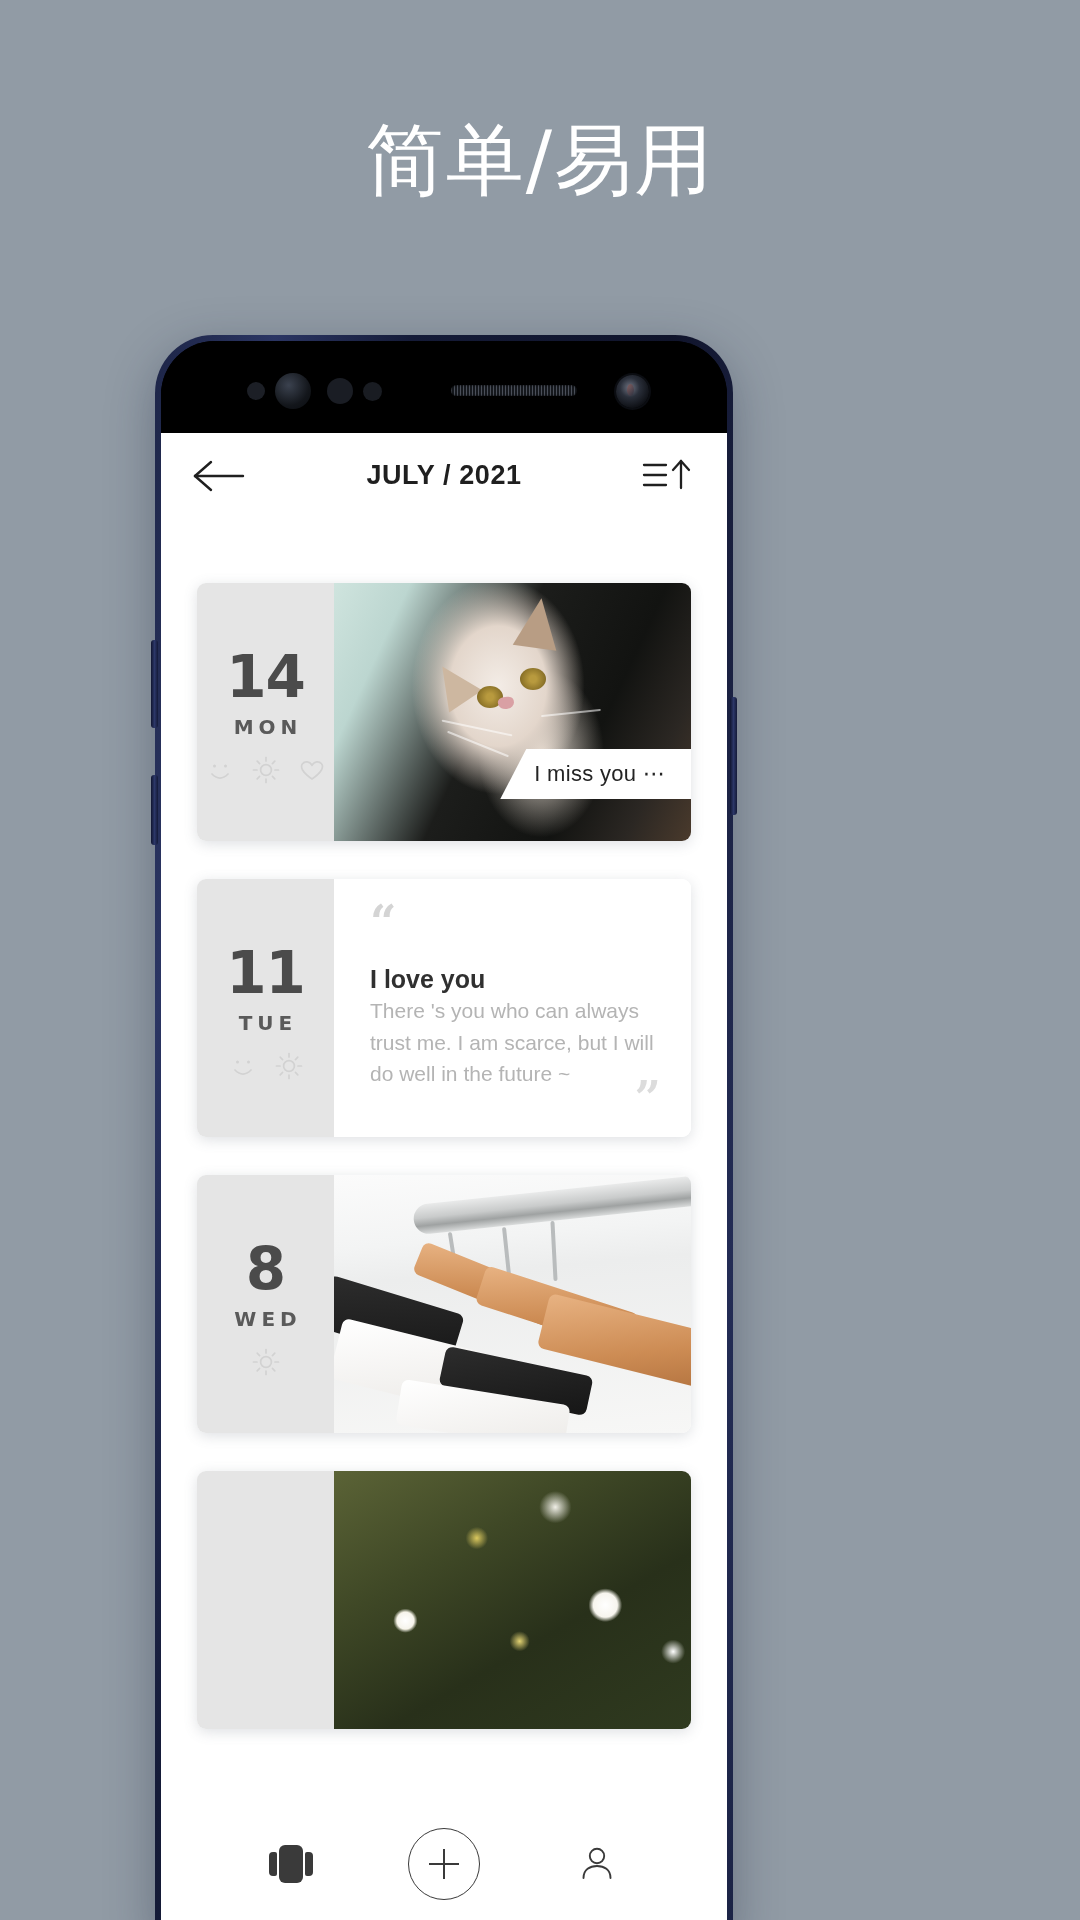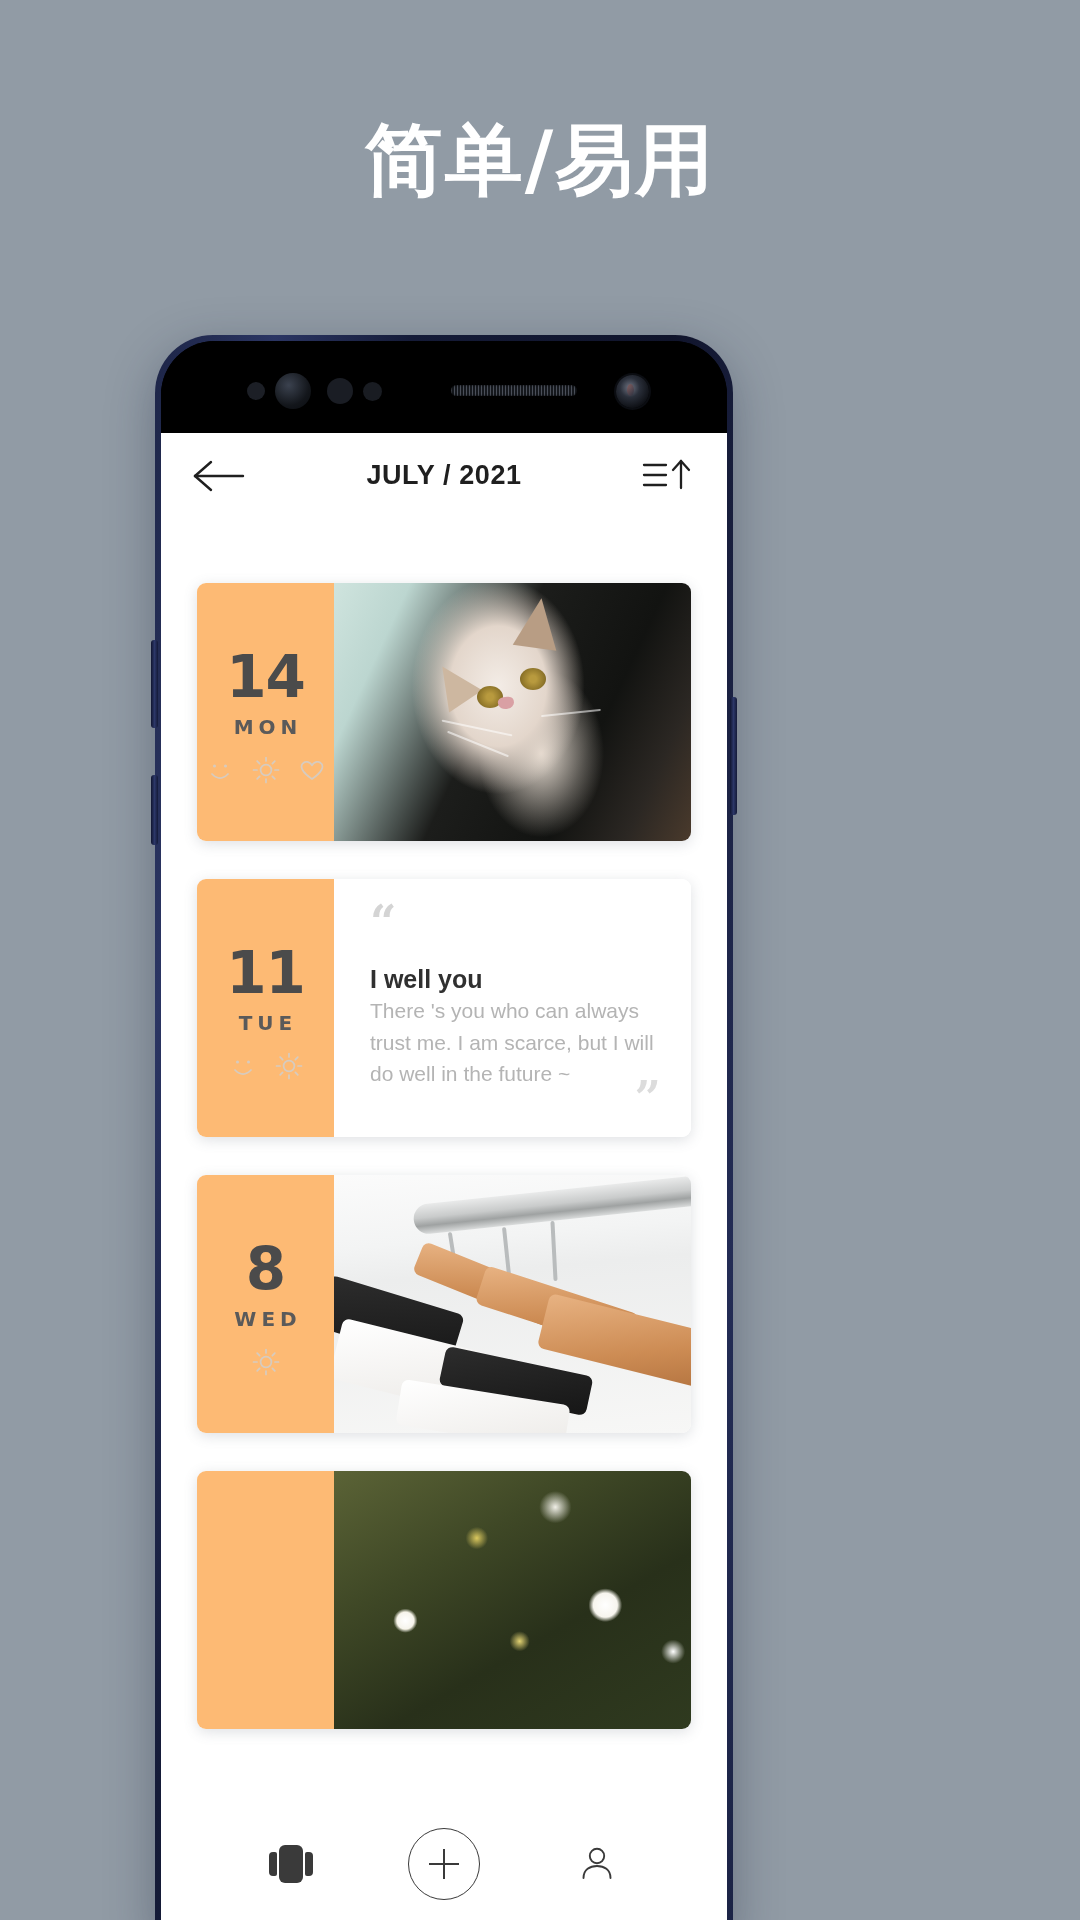--- a/index.html
+++ b/index.html
@@ -11,21 +11,21 @@
     position:relative;
   }
 
   
   .headline {
     position:absolute;
     top:118px; left:0; right:0;
     text-align:center;
     color:#ffffff;
     font-size:78px;
-    font-weight:700;
+    font-weight:400;
     letter-spacing:2px;
     font-family:"DejaVu Sans", sans-serif;
     line-height:1.1;
   }
 
   
   .phone {
     position:absolute;
     left:155px; top:335px;
     width:578px; height:1600px;
@@ -150,21 +150,21 @@
     border-radius:9px;
     background:#fff;
     box-shadow:0 3px 14px rgba(90,100,115,.20);
     overflow:hidden;
   }
   .card:first-child { margin-top:18px; }
 
   .card-left {
     width:137px;
     flex:0 0 137px;
-    background:#fdba74;
+    background:#e5e5e5;
     display:flex; flex-direction:column;
     align-items:center;
     padding-top:68px;
     position:relative;
   }
   .day-num {
     font-size:58px; font-weight:700; color:#4b4b4b;
     line-height:.9; letter-spacing:-1px;
     font-family:"DejaVu Sans", sans-serif;
   }
@@ -381,20 +381,21 @@
             <div class="photo photo-cat">
               <div class="cat-ear l"></div>
               <div class="cat-ear r"></div>
               <div class="cat-eye e1"></div>
               <div class="cat-eye e2"></div>
               <div class="cat-nose"></div>
               <div class="cat-whisk" style="left:30%;top:56%;width:72px;transform:rotate(12deg);"></div>
               <div class="cat-whisk" style="left:31%;top:62%;width:66px;transform:rotate(22deg);"></div>
               <div class="cat-whisk" style="left:58%;top:50%;width:60px;transform:rotate(-6deg);"></div>
             </div>
+            <div class="photo-tag">I miss you ⋯</div>
           </div>
         </div>
 
         <div class="card">
           <div class="card-left">
             <span class="day-num">11</span>
             <span class="day-name">TUE</span>
             <span class="mood-row">
               <svg class="mood-icon" viewBox="0 0 30 30" fill="none">
                 <path d="M7 19 q8 8 16 0" stroke="#cfcfcf" stroke-width="1.7" stroke-linecap="round"></path>
@@ -412,21 +413,21 @@
                     <path d="M21.4 21.4 L23.8 23.8"></path>
                   <path d="M23.8 6.2 L21.4 8.6"></path>
                     <path d="M8.6 21.4 L6.2 23.8"></path>
                 </g>
               </svg>
             </span>
           </div>
           <div class="card-right">
             <div class="quote-body">
               <div class="quote-mark-open">“</div>
-              <div class="quote-title">I well you</div>
+              <div class="quote-title">I love you</div>
               <div class="quote-text">There 's you who can always trust me. I am scarce, but I will do well in the future ~</div>
               <div class="quote-mark-close">”</div>
             </div>
           </div>
         </div>
 
         <div class="card">
           <div class="card-left">
             <span class="day-num">8</span>
             <span class="day-name">WED</span>

